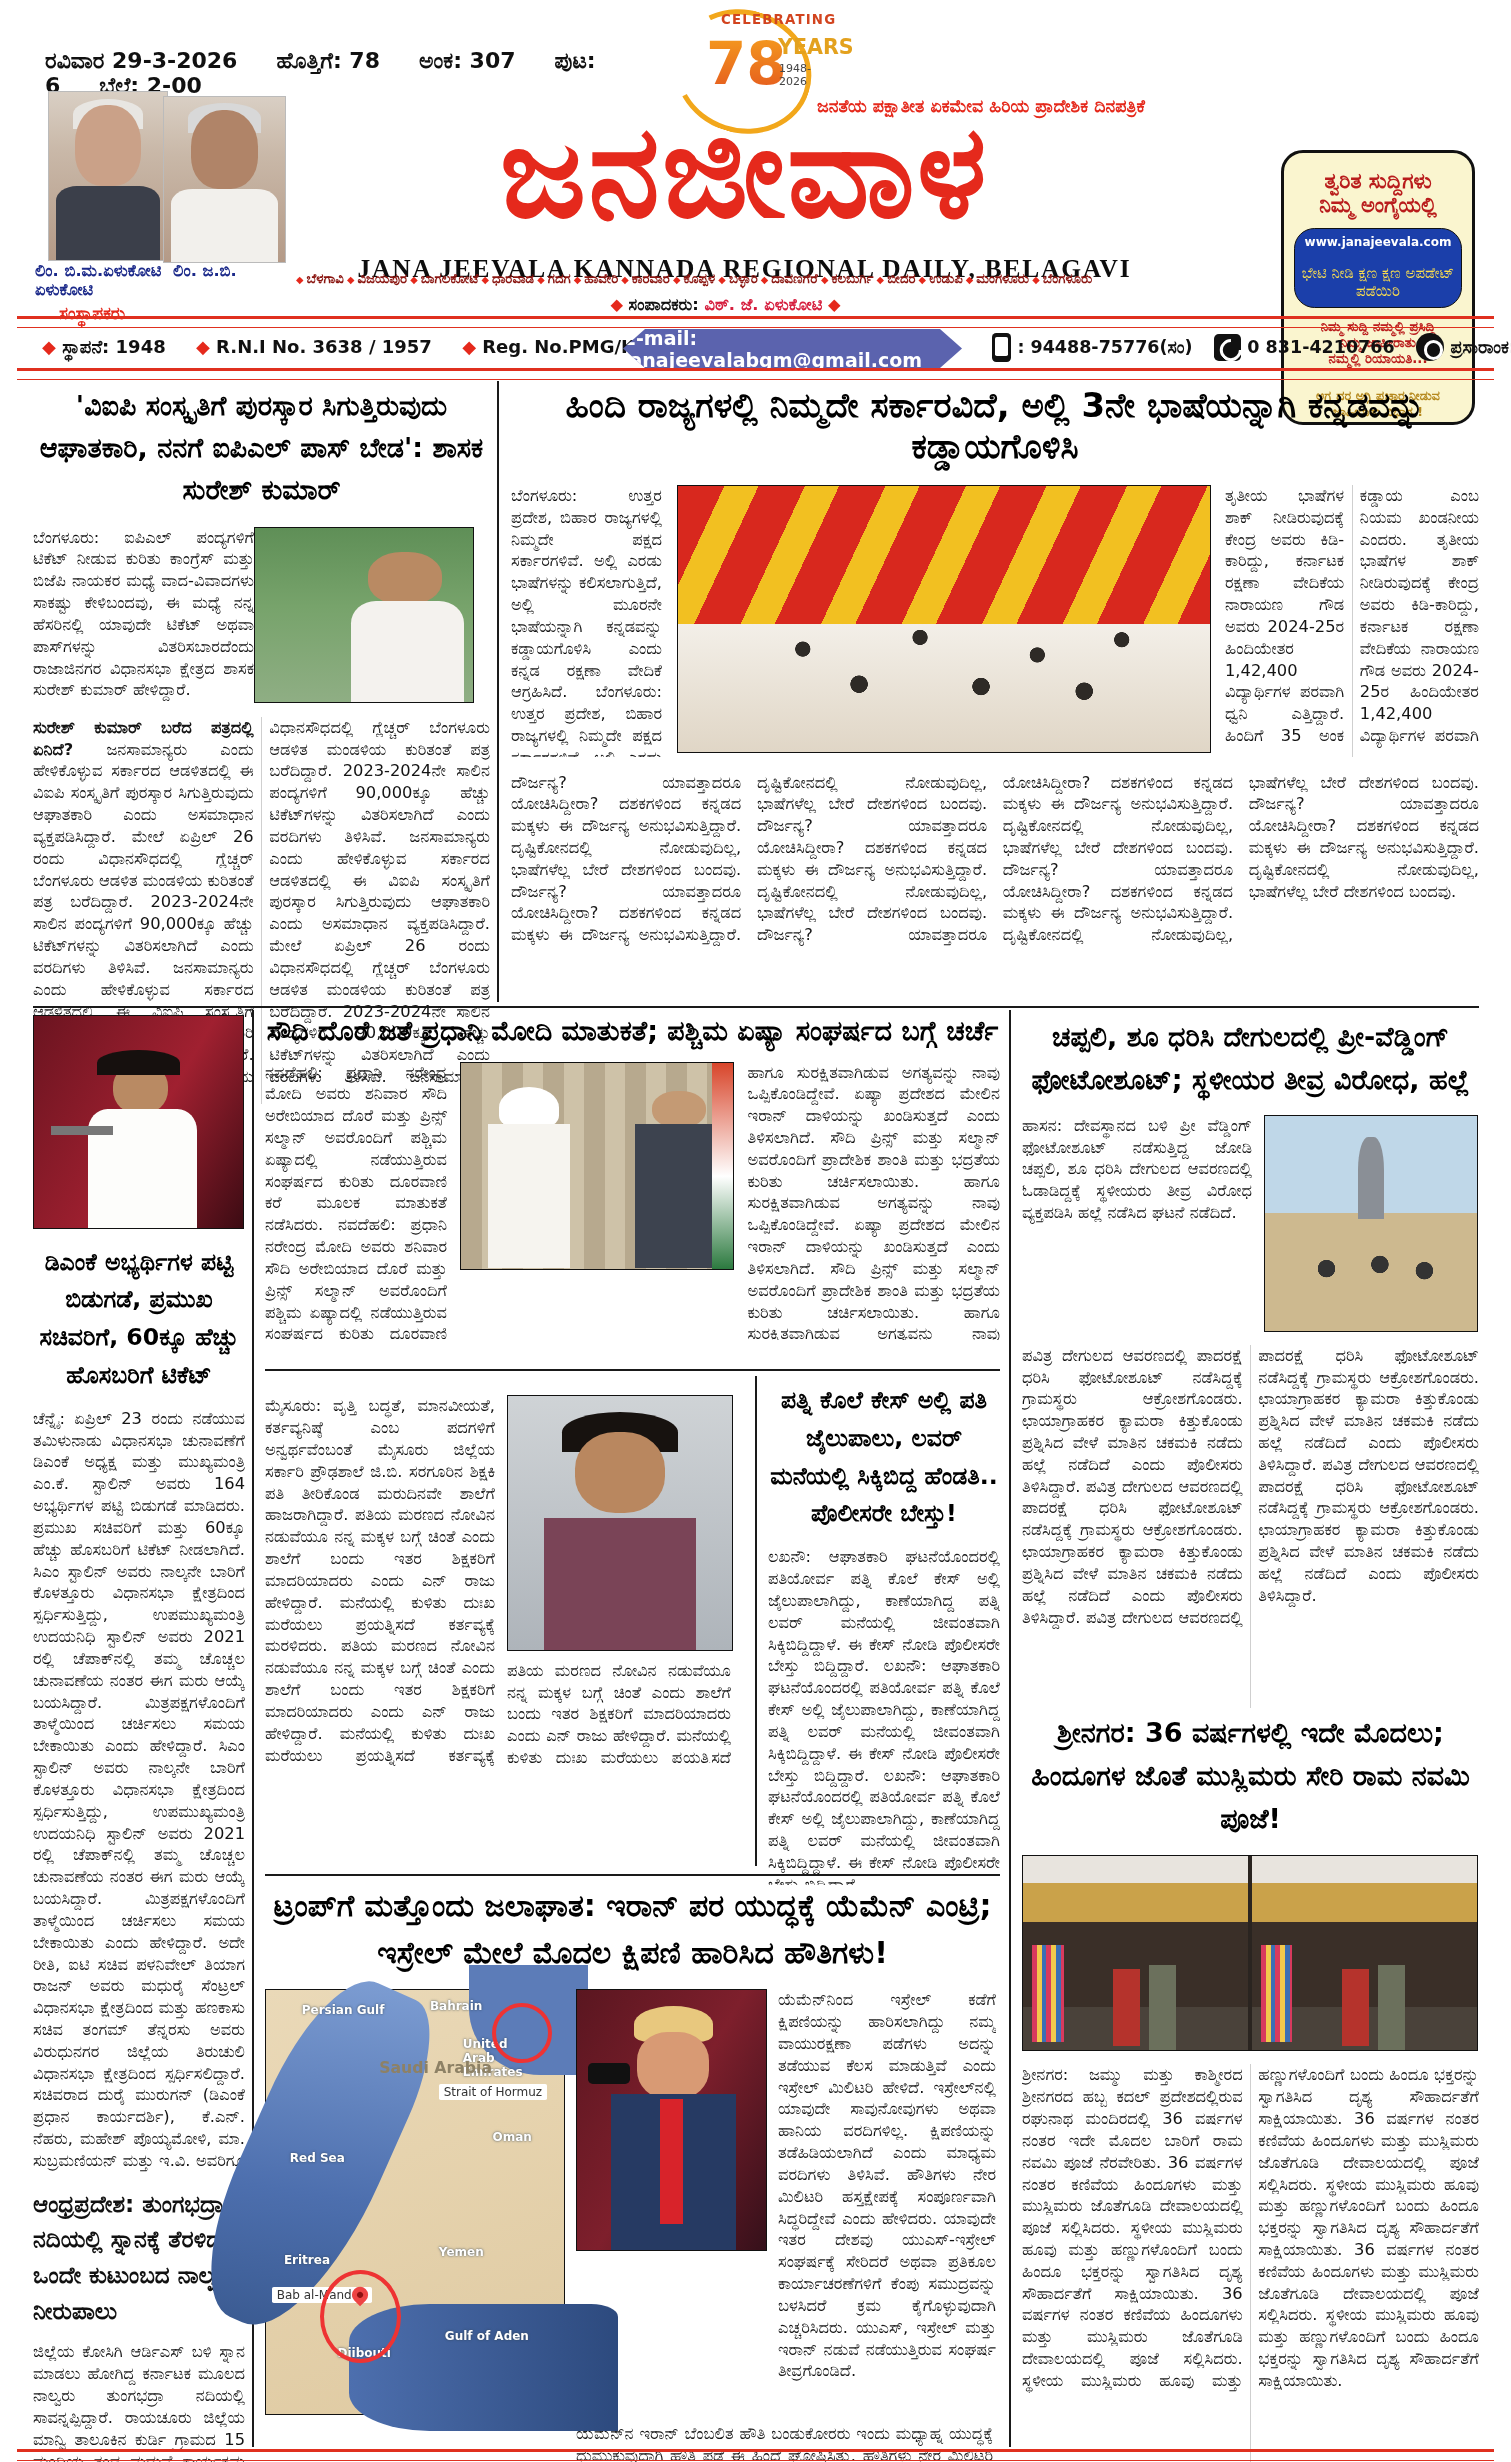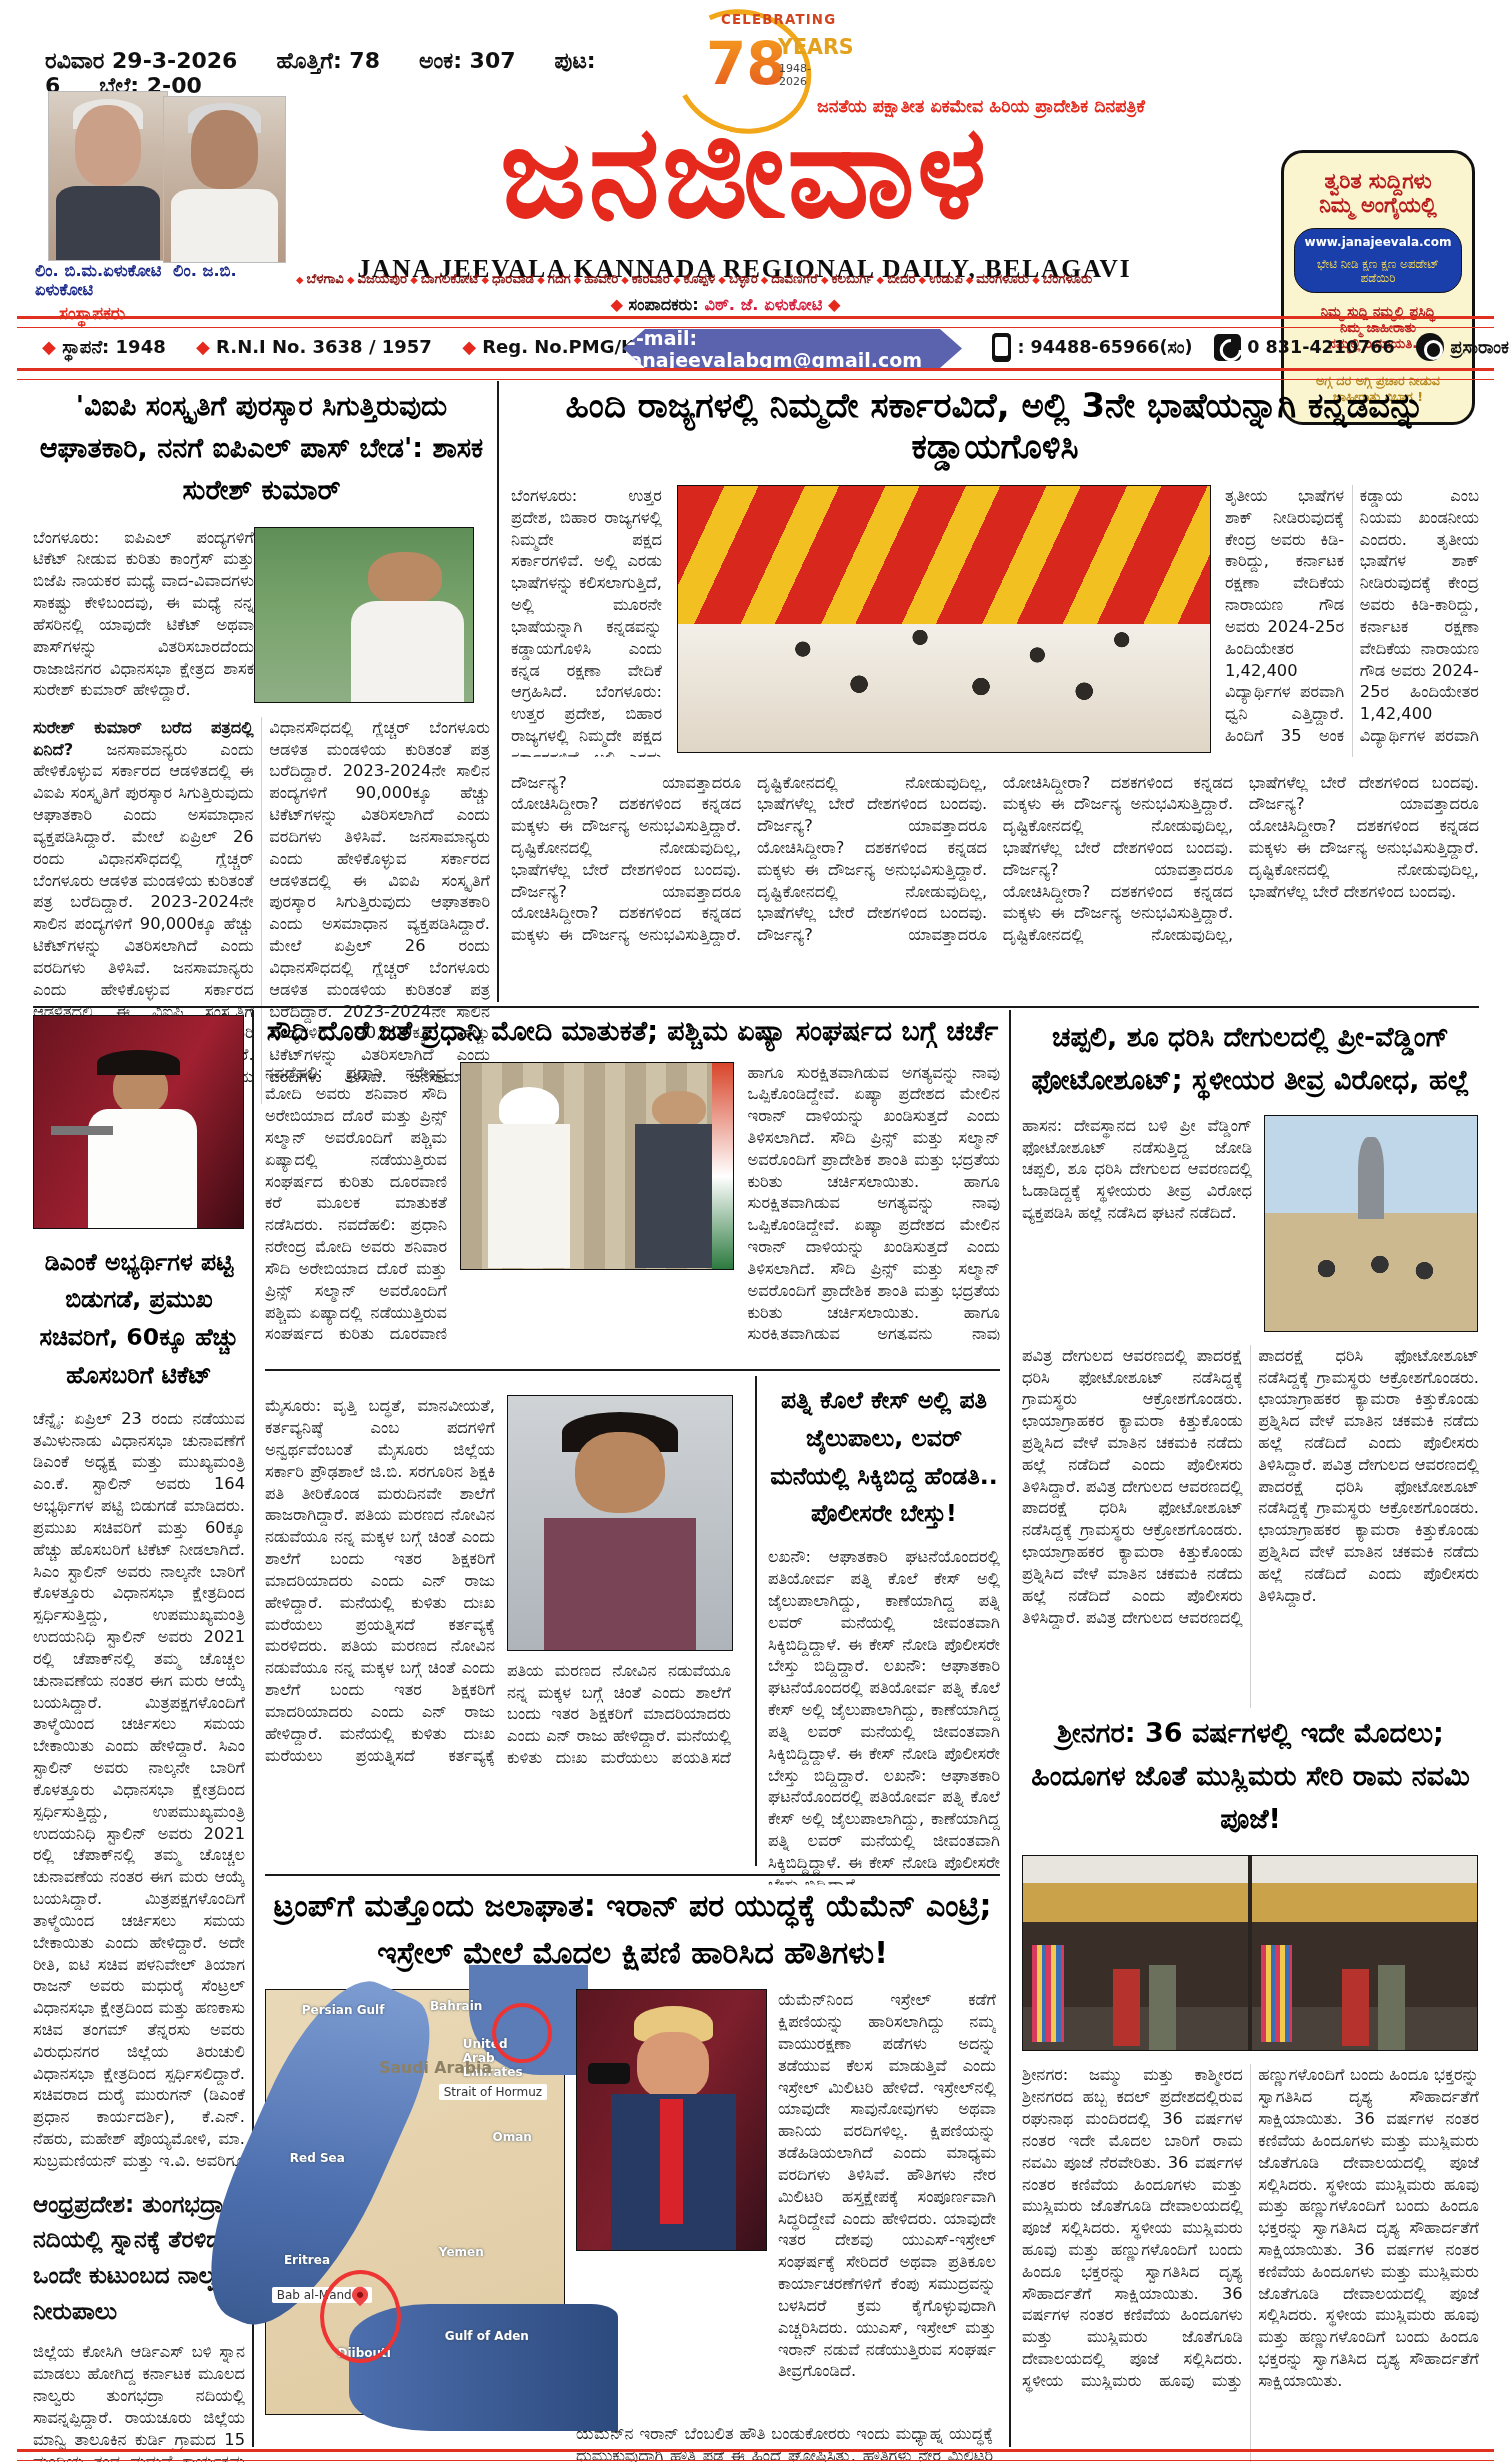--- a/index.html
+++ b/index.html
@@ -83,21 +83,21 @@
 
   <div class="abs masthead" style="left:327px;top:108px;width:835px;">ಜನಜೀವಾಳ</div>
 
   <div class="abs eng-title" style="left:303px;top:254px;width:883px;">JANA JEEVALA KANNADA REGIONAL DAILY, BELAGAVI</div>
 
   <div class="abs webad" style="left:1281px;top:150px;width:194px;height:275px;">
     <div class="red" style="font-size:21px;">ತ್ವರಿತ ಸುದ್ದಿಗಳು</div>
     <div class="red" style="font-size:21px;">ನಿಮ್ಮ ಅಂಗೈಯಲ್ಲಿ</div>
     <div class="urlpill">
       <div style="font-size:12px;font-weight:bold;">www.janajeevala.com</div>
-      <div style="font-size:12px;color:#ffe14d;margin-top:8px;">ಭೇಟಿ ನೀಡಿ ಕ್ಷಣ ಕ್ಷಣ ಅಪಡೇಟ್ ಪಡೆಯಿರಿ</div>
+      <div style="font-size:15px;color:#ffe14d;margin-top:15px;">ಭೇಟಿ ನೀಡಿ ಕ್ಷಣ ಕ್ಷಣ ಅಪಡೇಟ್ ಪಡೆಯಿರಿ</div>
     </div>
     <div class="red" style="font-size:13.3px;">ನಿಮ್ಮ ಸುದ್ದಿ ನಮ್ಮಲ್ಲಿ ಪ್ರಸಿದ್ಧಿ</div>
     <div class="red" style="font-size:13.3px;">ನಿಮ್ಮ ಜಾಹೀರಾತು</div>
     <div class="red" style="font-size:13.3px;margin-bottom:21px;">ನಮ್ಮಲ್ಲಿ ರಿಯಾಯತಿ...</div>
     <div style="font-size:12.7px;font-weight:bold;color:#b5881d;">ಅಗ್ಗ ದರ ಅಗ್ಗಿ ಪ್ರಚಾರ ನೀಡುವ</div>
     <div style="font-size:12.7px;font-weight:bold;color:#b5881d;">ಜಾಹೀರಾತು ವಿಭಾಗ !</div>
   </div>
 
   <div class="abs" style="left:35px;top:261px;width:254px;">
     <span class="founder-name">ಲಿಂ. ಬಿ.ಮ.ಏಳುಕೋಟಿ</span>
@@ -136,21 +136,21 @@
   <div class="abs" style="left:0;top:329px;width:1511px;height:40px;">
     <div class="abs" style="left:42px;top:7.3px;font-size:18px;font-weight:bold;">
       <span class="diamond">◆</span> <span>ಸ್ಥಾಪನೆ: 1948</span>
       <span class="diamond" style="margin-left:24px;">◆</span> <span>R.N.I No. 3638 / 1957</span>
       <span class="diamond" style="margin-left:24px;">◆</span> <span>Reg. No.PMG/KA/NK/BM/310/24-26</span>
     </div>
     <div class="ribbon abs" style="left:623px;top:0;width:339px;height:39px;">
       <span>E-mail: janajeevalabgm@gmail.com</span>
     </div>
     <div class="abs" style="left:992px;top:3.6px;font-size:17.5px;font-weight:bold;white-space:nowrap;">
-      <span class="phicon ph-mob"></span><span>: 94488-65966(ಸಂ)</span>
+      <span class="phicon ph-mob"></span><span>: 94488-75776(ಸಂ)</span>
       <span class="phicon ph-land" style="margin-left:15.7px;"></span><span>0 831-4210766</span>
       <span class="phicon ph-wa" style="margin-left:15.7px;"></span><span>ಪ್ರಸಾರಾಂಕ: 98446-32767</span>
     </div>
   </div>
 
   <div class="abs rule-red" style="left:17px;top:368px;width:1477px;"></div>
 
   <div class="abs" style="left:33px;top:385px;width:457px;height:617px;">
     <div class="headline" style="font-size:27px;line-height:1.55;">'ವಿಐಪಿ ಸಂಸ್ಕೃತಿಗೆ ಪುರಸ್ಕಾರ ಸಿಗುತ್ತಿರುವುದು ಆಘಾತಕಾರಿ, ನನಗೆ ಐಪಿಎಲ್ ಪಾಸ್ ಬೇಡ': ಶಾಸಕ ಸುರೇಶ್ ಕುಮಾರ್</div>
     <div style="margin-top:16px;display:flex;align-items:center;">

